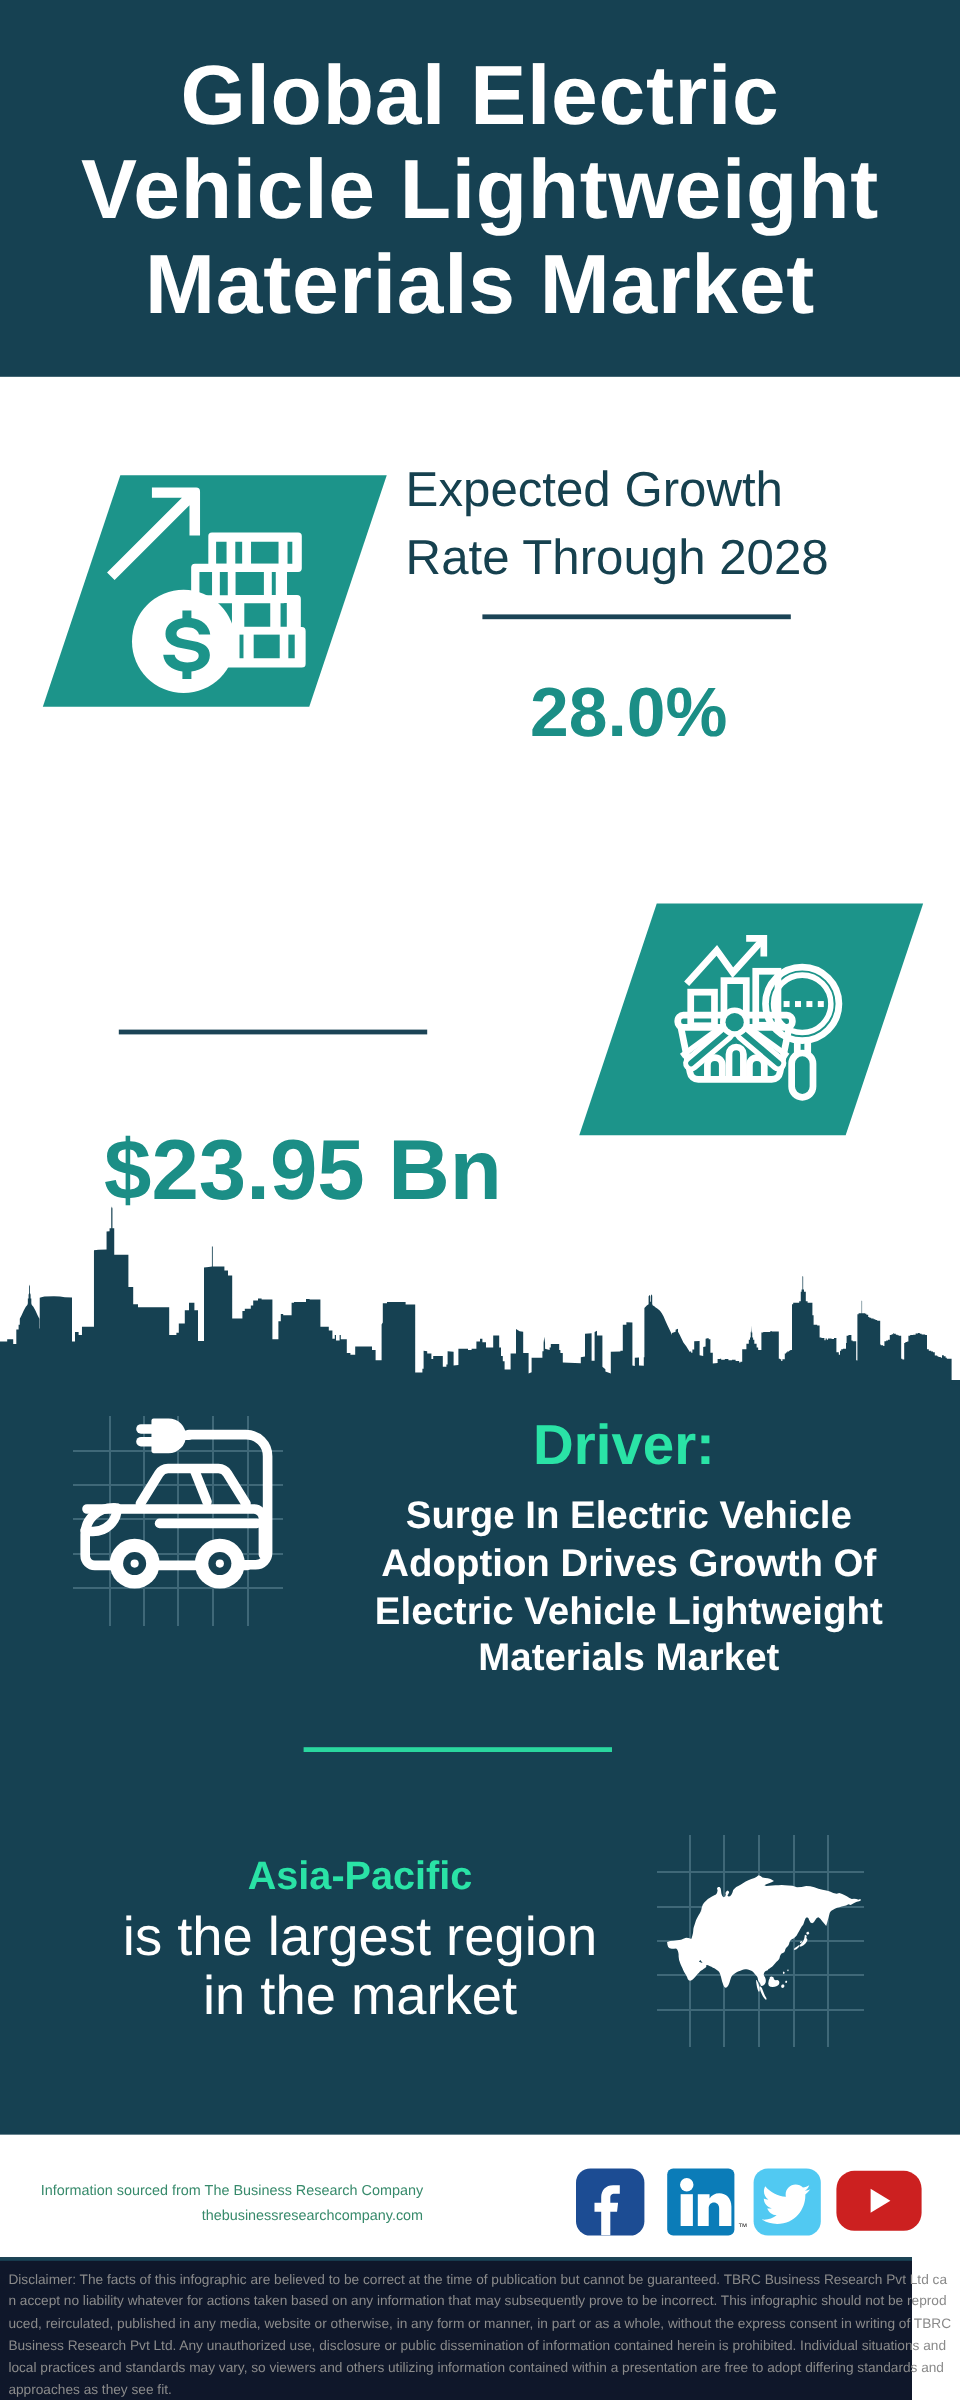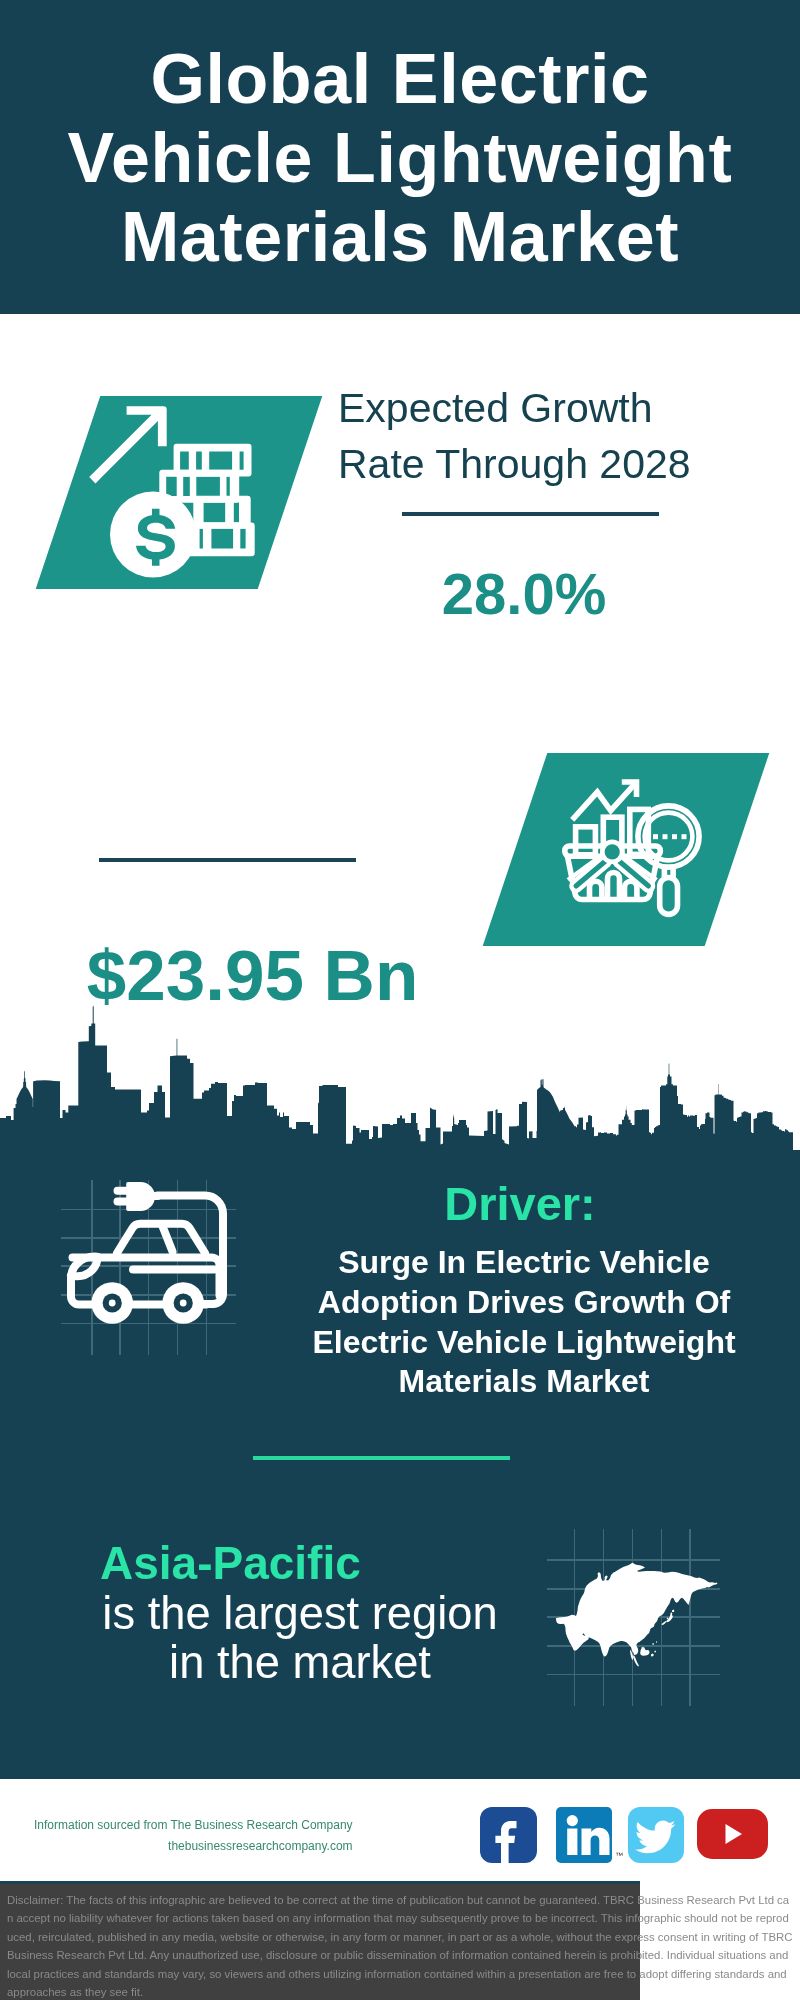--- a/index.html
+++ b/index.html
@@ -54,43 +54,43 @@
     line-height:40px; text-align:center;
   }
   .driver-text {
     position:absolute; color:#ffffff; font-weight:bold; font-size:32px;
     line-height:39.8px; text-align:center; white-space:nowrap;
   }
   .green-rule { position:absolute; height:4px; background:#2ad79f; }
 
   
   .region-hi {
-    position:absolute; color:#2ae3a6; font-weight:bold; font-size:46px;
-    line-height:48px; text-align:left;
+    position:absolute; color:#2ae3a6; font-weight:bold; font-size:33px;
+    line-height:48px; text-align:center;
   }
   .region-text {
     position:absolute; color:#ffffff; font-weight:normal; font-size:45.3px;
     line-height:48.5px; text-align:center; white-space:nowrap;
   }
 
   
   .footer {
     position:absolute; left:0; top:1779px; width:800px; height:101px; background:#fff;
   }
   .footer-src {
     position:absolute; left:34px; top:1815px; color:#378a6b;
     font-size:12px; line-height:20.6px; white-space:nowrap;text-align:right;
   }
   .social { position:absolute; display:block; text-decoration:none; }
   .social svg { display:block; }
   .tm { position:absolute; right:-11px; bottom:3px; font-size:8px; color:#333; }
 
   .disclaimer-wrap {
-    position:absolute; left:0; top:1881px; width:640px; height:119px;
-    background:#404040; border-top:3.4px solid #1b4456;
+    position:absolute; left:0; top:1881px; width:760px; height:119px;
+    background:#0f172a; border-top:3.4px solid #1b4456;
   }
   .disclaimer {
     position:absolute; left:7px; top:6.5px; width:787px;
     font-family:"Liberation Sans", sans-serif;
     font-size:11.4px; line-height:18.5px; color:#8a8a8a; text-align:left;
     word-break:break-all;
   }
 </style>
 </head>
 <body>

